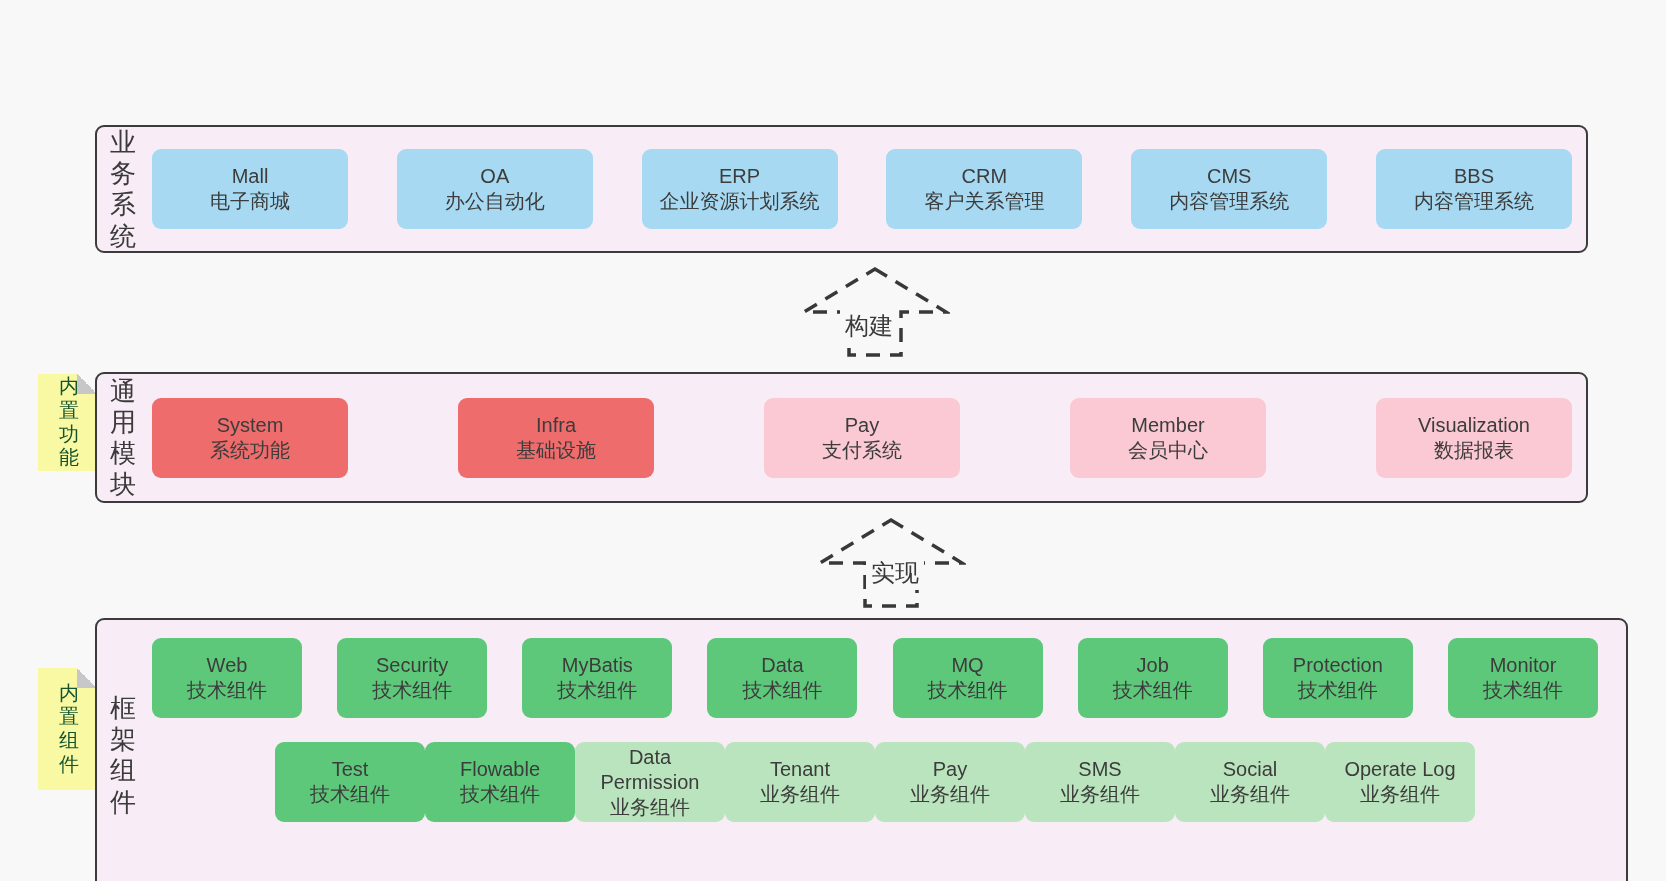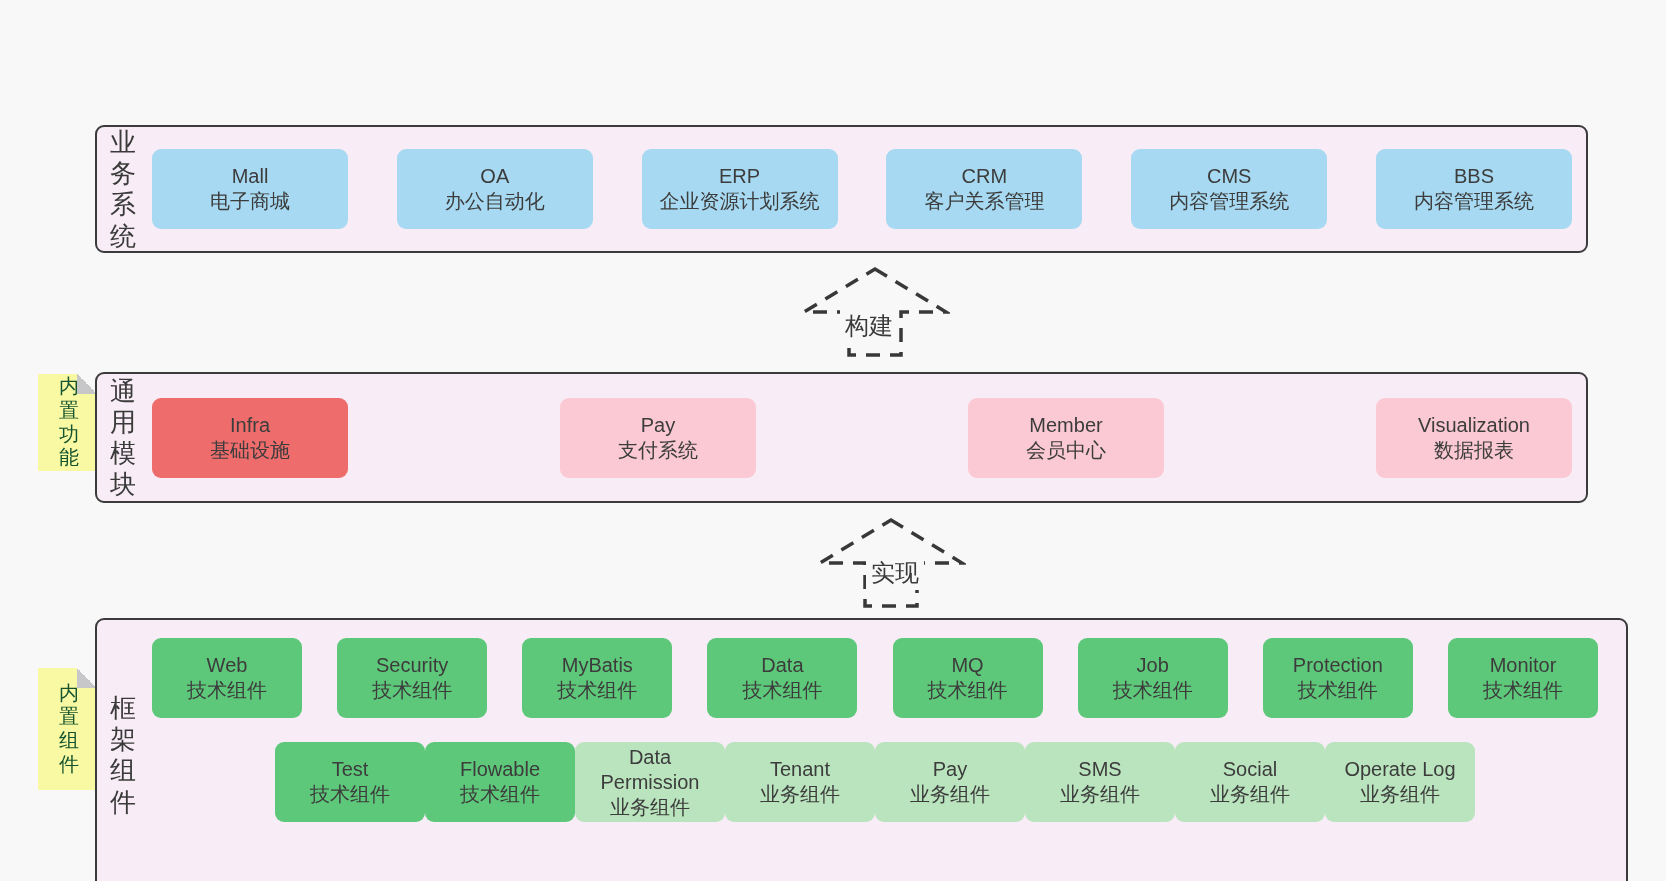--- a/index.html
+++ b/index.html
@@ -70,20 +70,24 @@
   <div class="arrow" style="left:800px;top:266px;">
     <svg width="150" height="92" viewBox="0 0 150 92">
       <polygon points="75,3 146,46 101,46 101,89 49,89 49,46 4,46" fill="none" stroke="#383838" stroke-width="3.5" stroke-dasharray="14 10"></polygon>
     </svg>
   </div>
   <div class="arrow-label" style="left:840px;top:309px;">构建</div>
 
   <div class="section" style="left:95px;top:372px;width:1493px;height:131px;">
     <div class="vlabel">通用模块</div>
     <div class="row" style="left:55px;right:14px;top:24px;">
+      <div class="box w196 red">
+        <div>System</div>
+        <div>系统功能</div>
+      </div>
       <div class="box w196 red">
         <div>Infra</div>
         <div>基础设施</div>
       </div>
       <div class="box w196 pink">
         <div>Pay</div>
         <div>支付系统</div>
       </div>
       <div class="box w196 pink">
         <div>Member</div>

